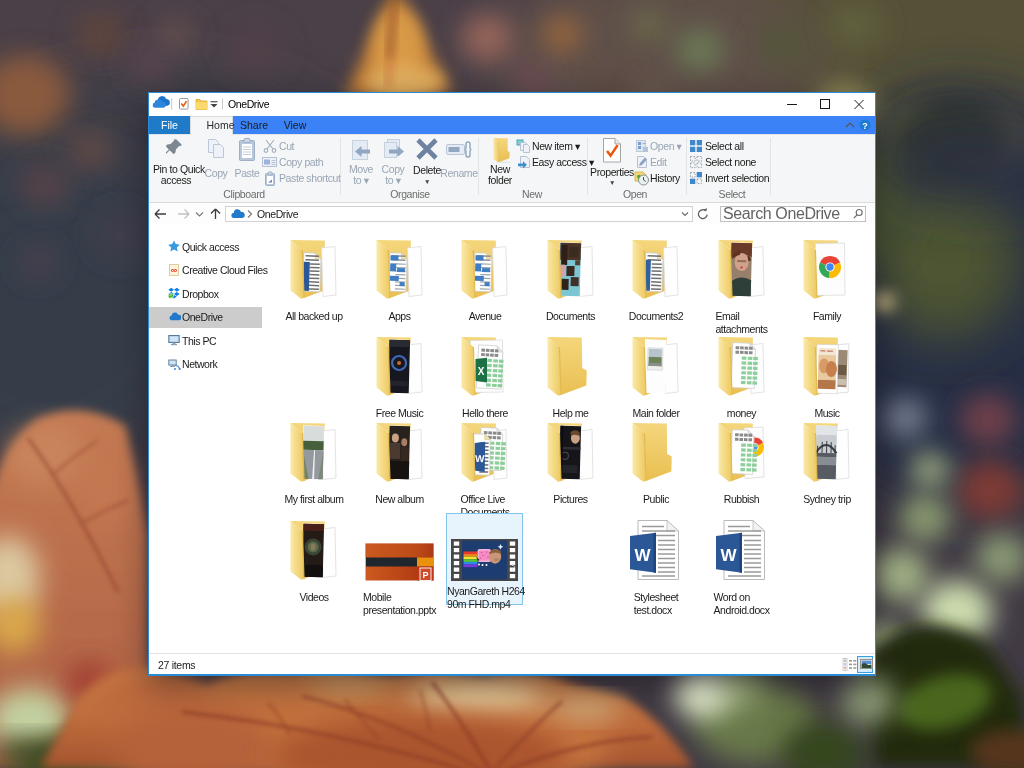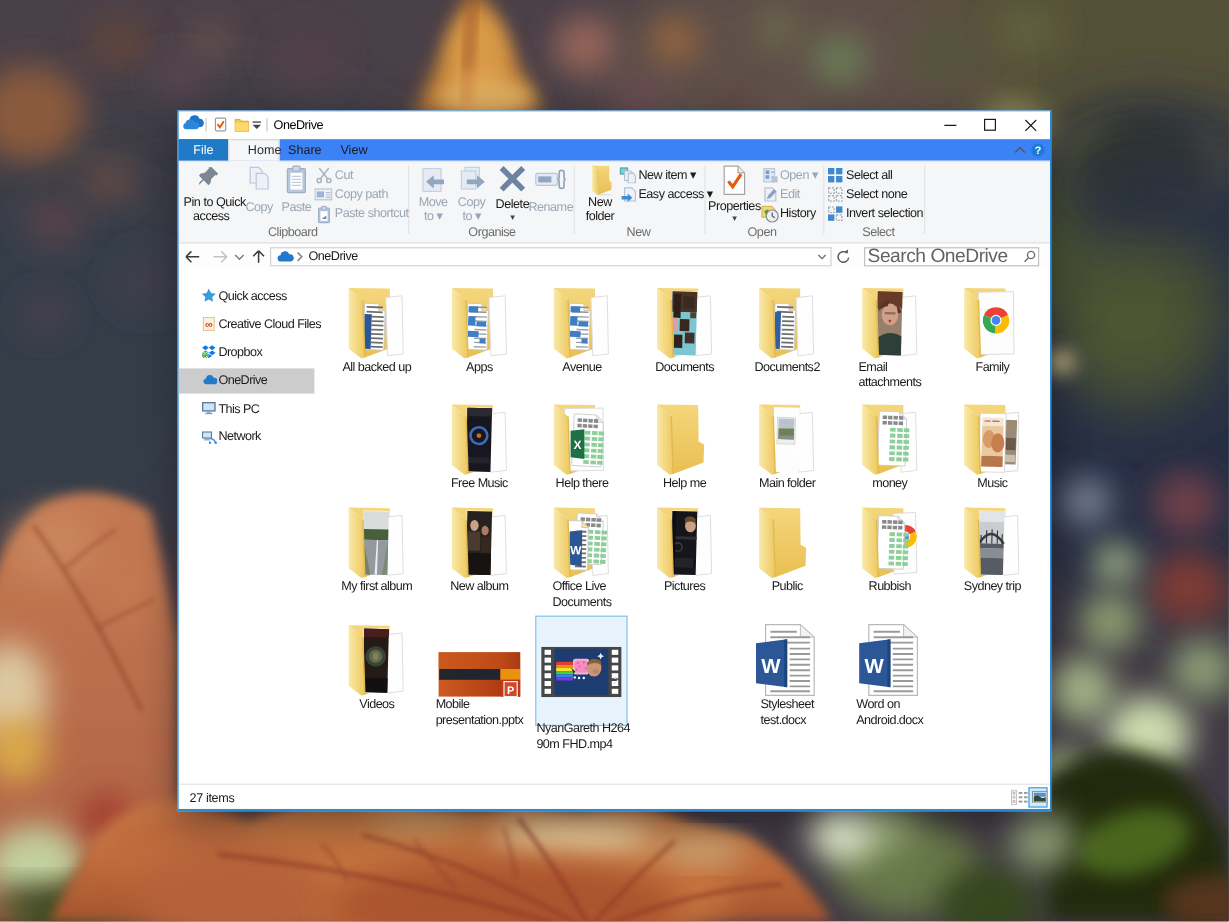--- a/index.html
+++ b/index.html
@@ -15,21 +15,21 @@
 .status{position:absolute;left:0;top:560px;width:726px;height:21px;background:#fff;border-top:1px solid #e3e3e3}
 </style>
 <style id="x">
 .rb{position:absolute;font-size:10.5px;color:#1b1b1b;text-align:center;line-height:10.5px;white-space:nowrap;letter-spacing:-.4px}
 .rb.dis{color:#9aa6b5}
 .rsep{position:absolute;top:3px;width:1px;height:57px;background:#e2e3e4}
 .rlab{position:absolute;top:54px;font-size:10.5px;color:#6d6d6d;text-align:center;line-height:10.5px;letter-spacing:-.4px}
 .nav{position:absolute;font-size:10.5px;color:#1b1b1b;line-height:23px;height:23px;white-space:nowrap;letter-spacing:-.45px}
 .tile{position:absolute;width:84px;text-align:center}
 .ibox{height:62px;display:flex;align-items:flex-end;justify-content:center}
-.lb{margin-top:0;font-size:10.5px;line-height:12.5px;color:#1b1b1b;letter-spacing:-.45px}
+.lb{margin-top:10px;font-size:10.5px;line-height:12.5px;color:#1b1b1b;letter-spacing:-.45px}
 .lb div{white-space:nowrap}
 .lbin{display:inline-block;text-align:left;white-space:nowrap}
 
 </style>
 </head>
 <body>
 <div id="stage">
 <svg class="bg" width="1024" height="768" viewBox="0 0 1024 768">
 <defs>
 <filter id="b30" x="-60%" y="-60%" width="220%" height="220%">
@@ -659,21 +659,21 @@
                   <rect x="32.0" y="48.5" width="4.6" height="3.2" fill="#8ccf9b"></rect>
                   <rect x="37.5" y="48.5" width="4.6" height="3.2" fill="#8ccf9b"></rect>
                 </g>
               </g>
               <path d="M14.5,24 L26,22.8 V47.5 L14.5,46 Z" fill="#1e7145"></path>
               <text x="20.2" y="39.5" font-size="10" font-weight="bold" fill="#fff" text-anchor="middle" font-family="Liberation Sans,sans-serif">X</text>
               <path d="M0.5,2 L12.2,11.8 L14,60 L11.2,60.7 L0.5,52.5 Z" fill="url(#fg2)"></path>
               <path d="M12.4,12 L14,59.8" stroke="#dfba52" stroke-width="1.2" fill="none"></path>
             </svg>
           </div>
-          <div class="lb"><span class="lbin">Help there</span></div>
+          <div class="lb"><span class="lbin">Hello there</span></div>
         </div>
 <div class="tile" style="left:379.5px;top:110px">
           <div class="ibox">
             <svg width="48" height="62" viewBox="0 0 48 62">
               <path d="M0.5,2 L34.8,2.5 L35.2,33 L39.8,35.5 L39.3,50.5 L14,60 L12.2,11.8 Z" fill="url(#fg1)"></path>
               <path d="M0.5,2 L12.2,11.8 L14,60 L11.2,60.7 L0.5,52.5 Z" fill="url(#fg2)"></path>
               <path d="M12.4,12 L14,59.8" stroke="#dfba52" stroke-width="1.2" fill="none"></path>
             </svg>
           </div>
           <div class="lb"><span class="lbin">Help me</span></div>
@@ -1047,21 +1047,21 @@
                 <circle cx="35.5" cy="26" r="1"></circle>
               </g>
 <path d="M49.5,5 l0.9,1.9 1.9,0.9 -1.9,0.9 -0.9,1.9 -0.9,-1.9 -1.9,-0.9 1.9,-0.9 z" fill="#e8f0f8"></path>
 <g fill="#cdd8ea">
                 <circle cx="61.8" cy="26" r=".9"></circle>
                 <circle cx="63.6" cy="28" r=".7"></circle>
                 <circle cx="61.4" cy="30" r=".7"></circle>
               </g>
             </svg>
           </div>
-          <div class="lb" style="margin-top:20px"><span class="lbin"><div>NyanGareth H264</div><div>90m FHD.mp4</div></span></div>
+          <div class="lb" style="margin-top:4px"><span class="lbin"><div>NyanGareth H264</div><div>90m FHD.mp4</div></span></div>
         </div>
 <div class="tile" style="left:465px;top:294px">
           <div class="ibox">
             <svg width="54" height="62" viewBox="0 0 54 62">
               <use href="#wd"></use>
             </svg>
           </div>
           <div class="lb"><span class="lbin">Stylesheet<br>test.docx</span></div>
         </div>
 <div class="tile" style="left:550.5px;top:294px">

